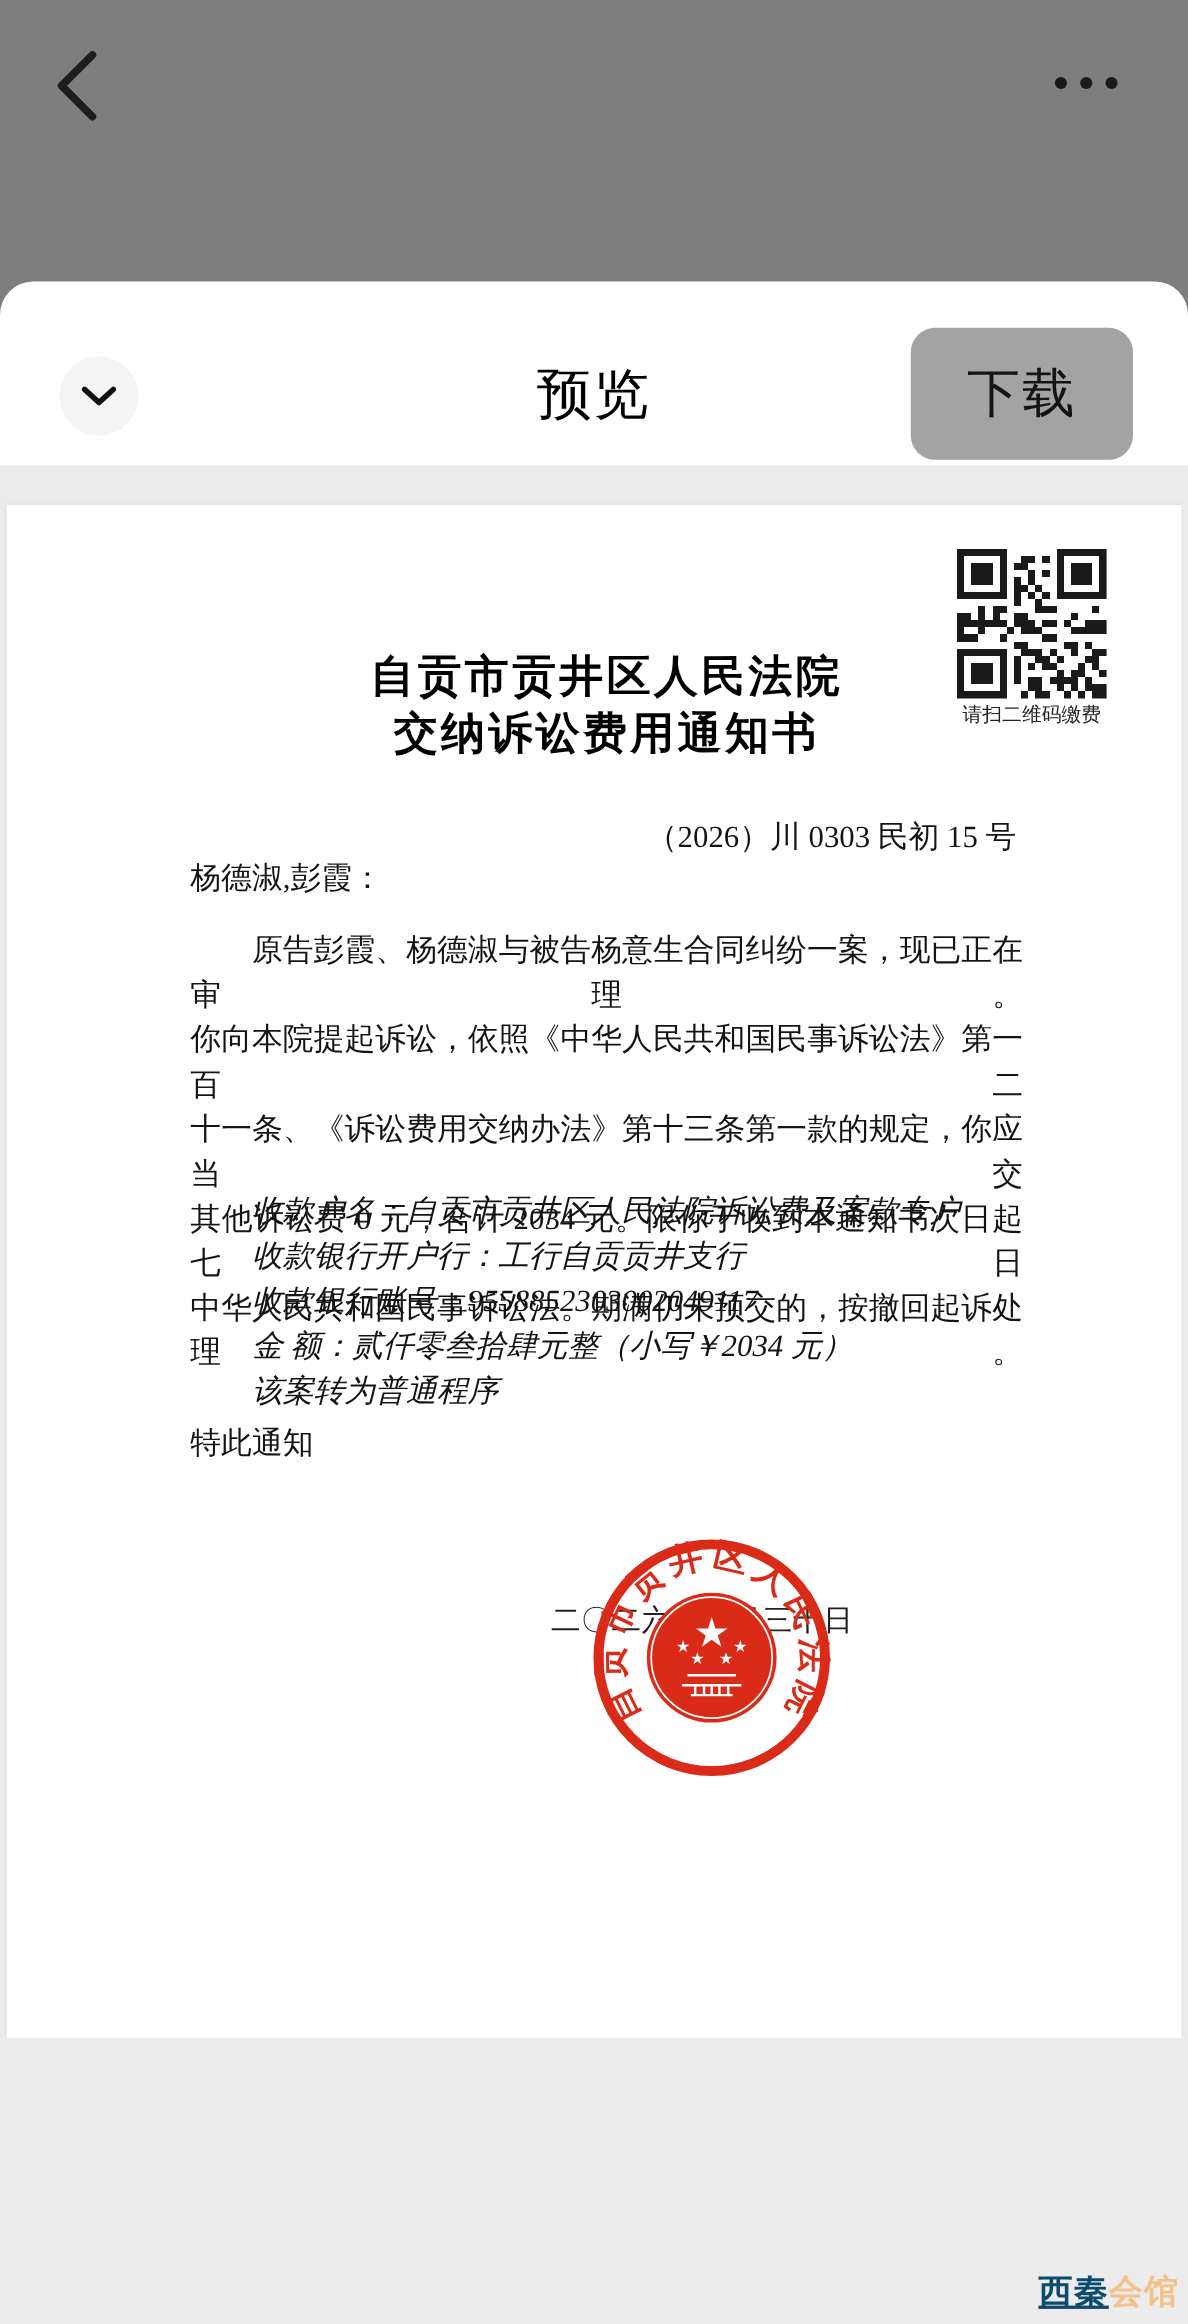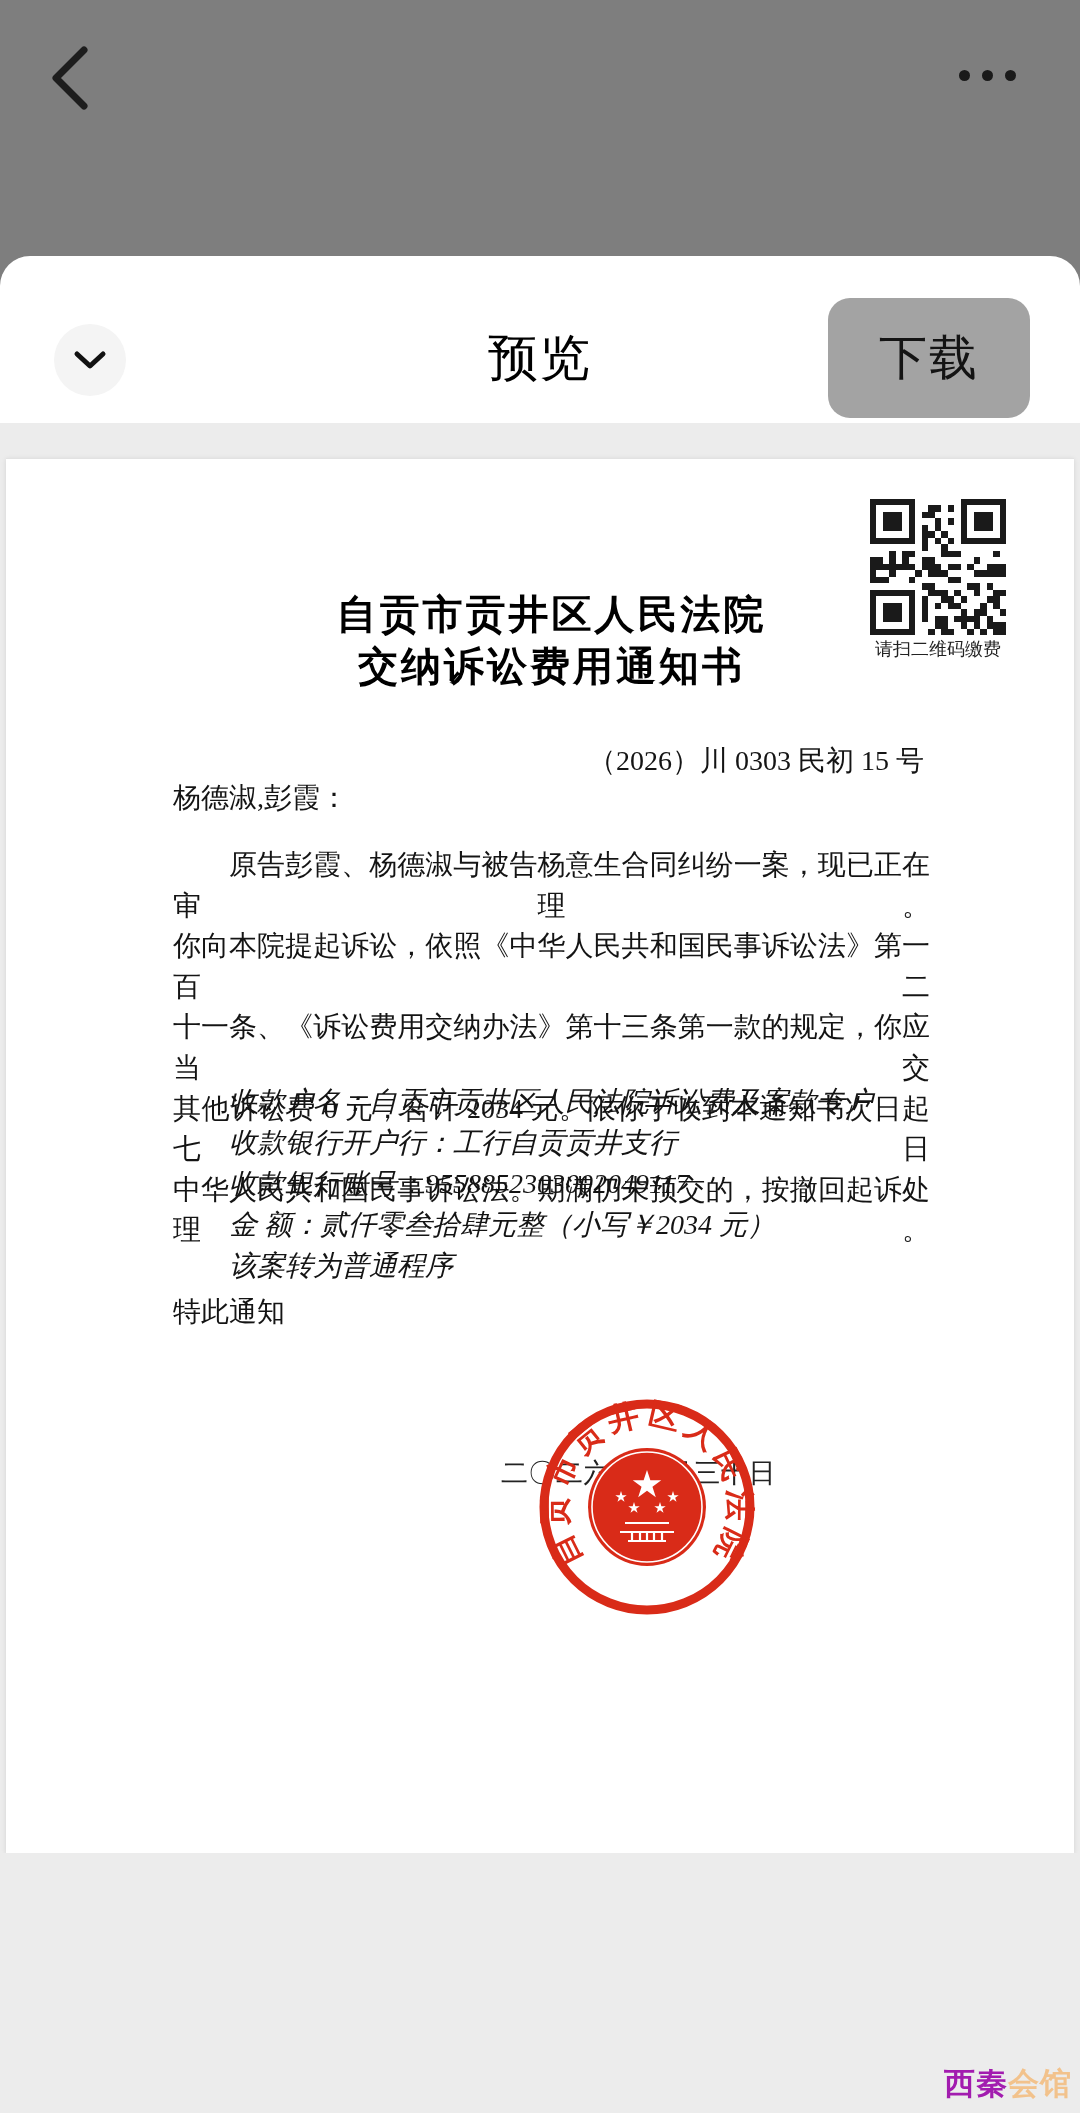--- a/index.html
+++ b/index.html
@@ -368,15 +368,15 @@
       <text font-size="31" font-weight="bold" fill="#d92b18" letter-spacing="6" font-family="Liberation Serif, serif">
         <textPath href="#seal-arc" startOffset="50%" text-anchor="middle">自贡市贡井区人民法院</textPath>
       </text>
     </svg>
 
   </div>
 </div>
 
 <div class="footer">
   <div class="watermark">
-    <span id="wm1" style="color: #a21caf;">西秦</span><span id="wm2" style="color: rgb(242, 194, 140);">会馆</span>
+    <span id="wm1" style="color: #0c4a6e; text-decoration: underline;">西秦</span><span id="wm2" style="color: rgb(242, 194, 140);">会馆</span>
   </div>
 </div>
 
 </body></html>

